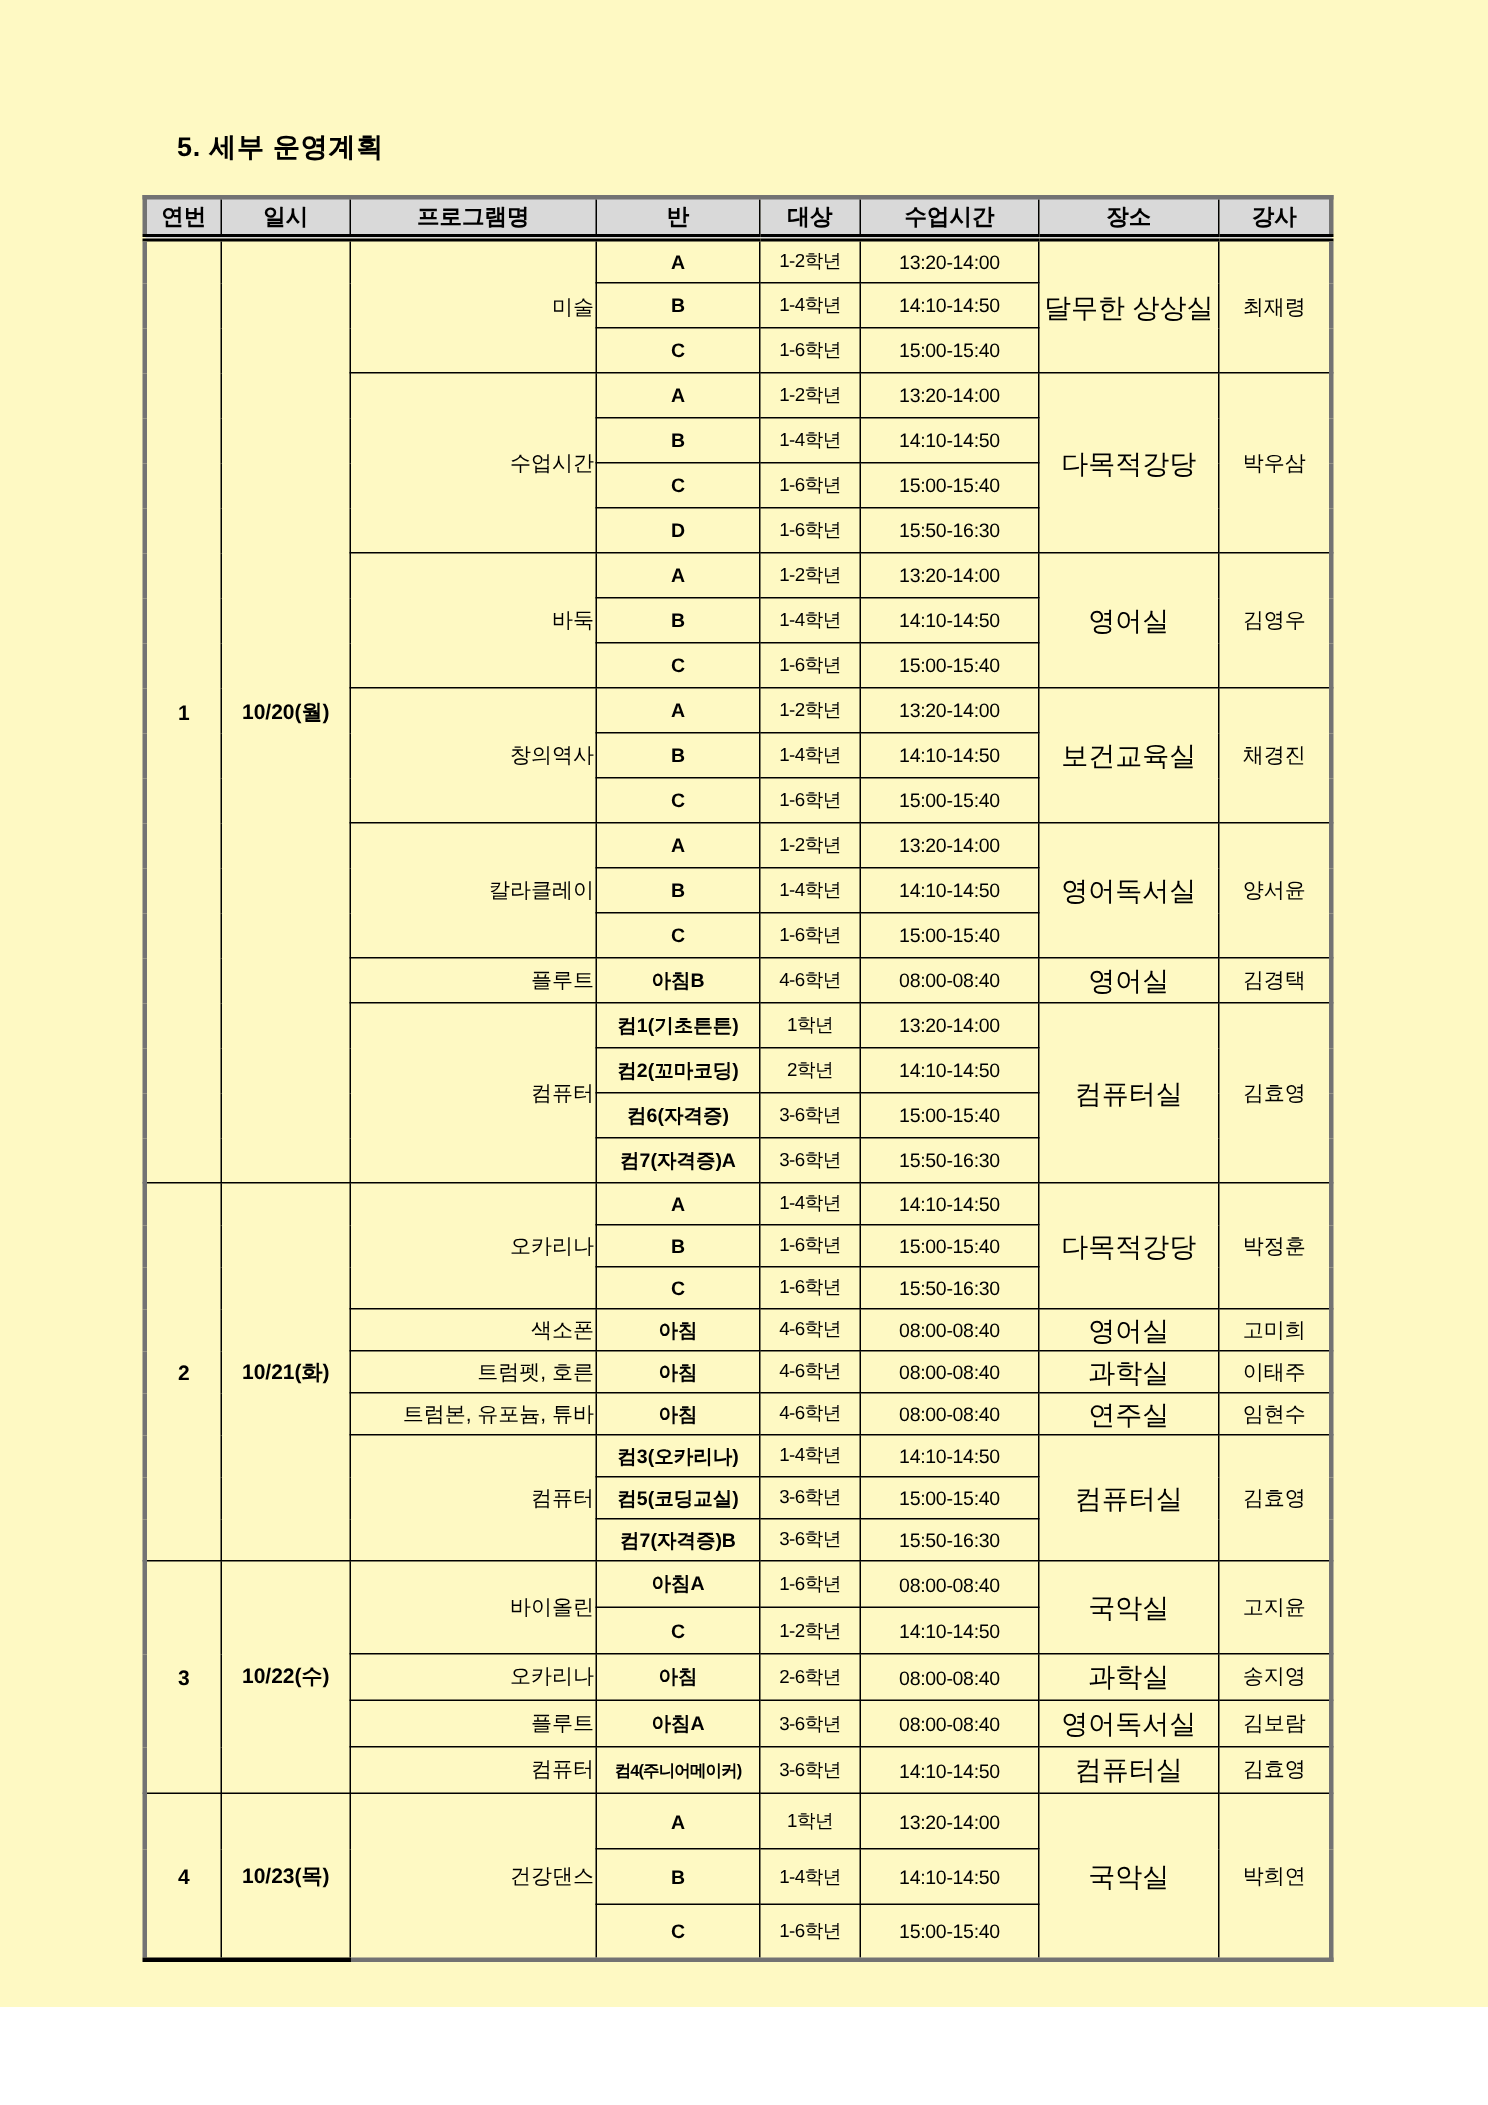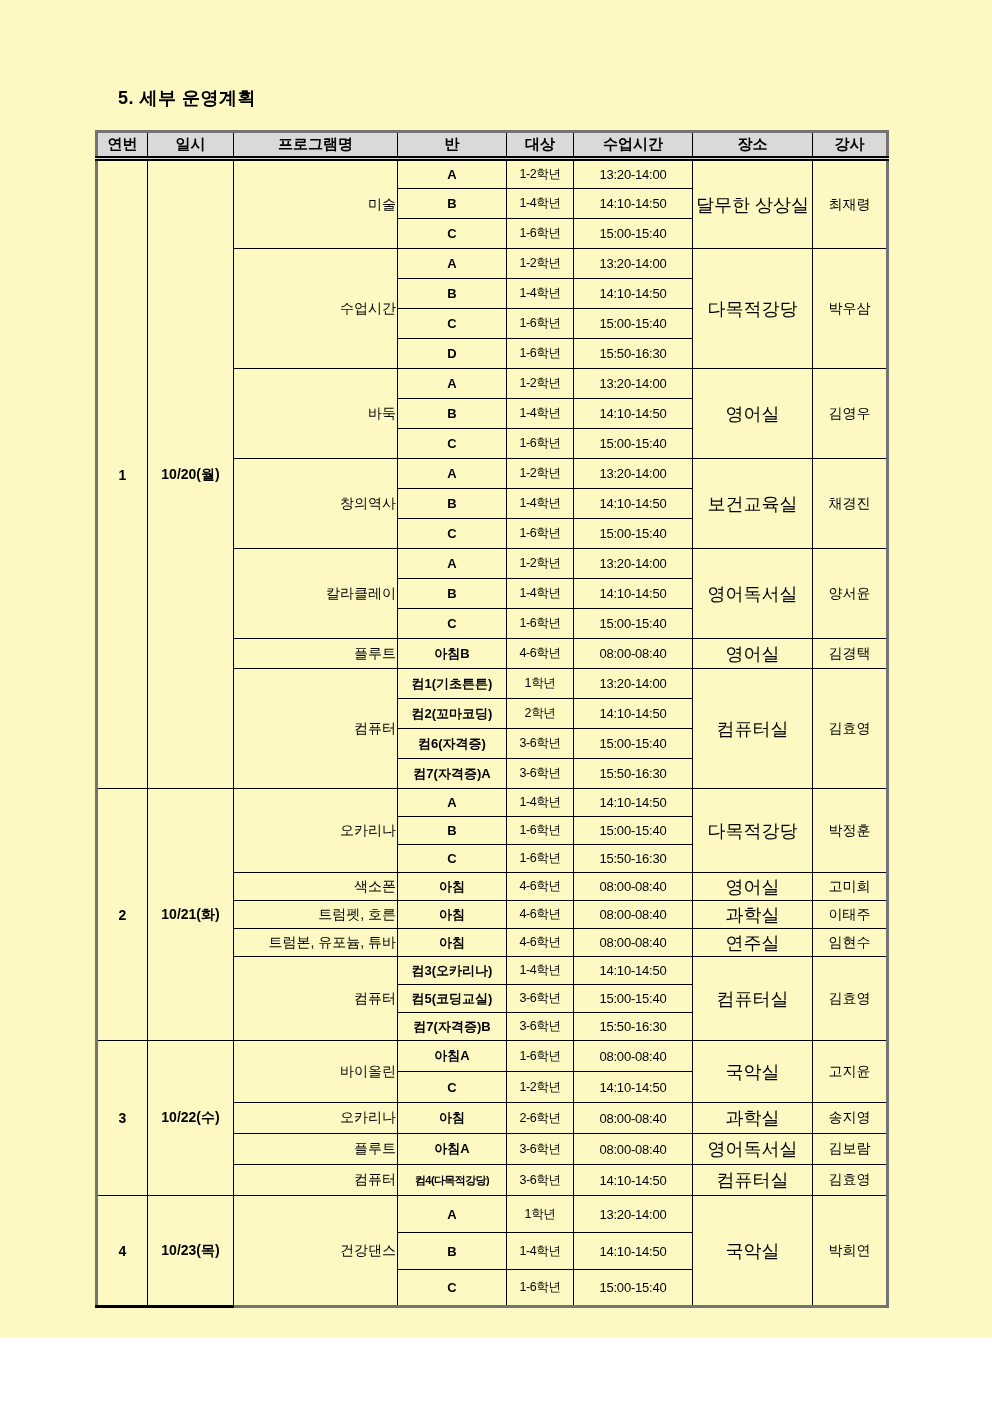--- a/index.html
+++ b/index.html
@@ -297,21 +297,21 @@
         <tr>
           <td class="cell-program">플루트</td>
           <td class="cell-class">아침A</td>
           <td class="cell-target">3-6학년</td>
           <td class="cell-time">08:00-08:40</td>
           <td class="cell-place">영어독서실</td>
           <td class="cell-teacher">김보람</td>
         </tr>
         <tr>
           <td class="cell-program">컴퓨터</td>
-          <td class="cell-class long">컴4(다목적강당)</td>
+          <td class="cell-class long">컴4(주니어메이커)</td>
           <td class="cell-target">3-6학년</td>
           <td class="cell-time">14:10-14:50</td>
           <td class="cell-place">컴퓨터실</td>
           <td class="cell-teacher">김효영</td>
         </tr>
       </tbody>
       <tbody class="day-4">
         <tr>
           <td class="cell-no thick-bottom" rowspan="3">4</td>
           <td class="cell-date thick-bottom" rowspan="3">10/23(목)</td>

